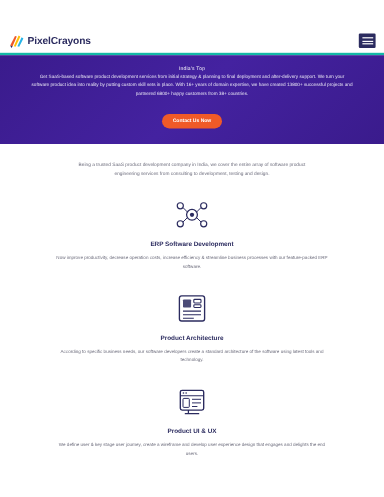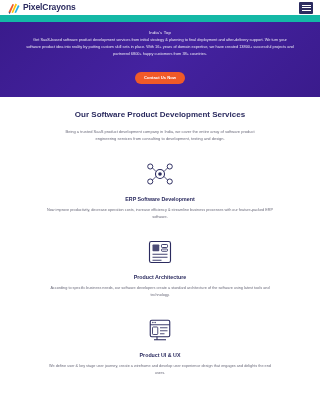--- a/index.html
+++ b/index.html
@@ -18,21 +18,22 @@
   }
 
   
   .header {
     height: 22px;
     background: #ffffff;
     display: flex;
     align-items: center;
     justify-content: space-between;
     padding: 0 7px;
-    border-bottom: 7px solid #14b8a6;
+    border-bottom: 2px solid #14b8a6;
+    margin-top: 24px;
   }
   .logo {
     display: flex;
     align-items: center;
     gap: 3px;
   }
   .logo-mark {
     width: 13px;
     height: 13px;
     position: relative;
@@ -175,21 +176,20 @@
     </div>
   </div>
 
   <div class="hero">
     <div class="hero-kicker">India's Top</div>
     <div class="hero-desc">Get SaaS-based software product development services from initial strategy &amp; planning to final deployment and after-delivery support. We turn your software product idea into reality by putting custom skill sets in place. With 16+ years of domain expertise, we have created 13800+ successful projects and partnered 6800+ happy customers from 38+ countries.</div>
     <button class="hero-btn">Contact Us Now</button>
   </div>
 
   <div class="services">
-    <div class="sec-title">Our Software Product Development Services</div>
     <div class="sec-desc">Being a trusted SaaS product development company in India, we cover the entire array of software product engineering services from consulting to development, testing and design.</div>
 
     <div class="card">
       <div class="card-icon">
         <svg viewBox="0 0 40 40" width="30" height="30">
           <circle cx="20" cy="20" r="6" fill="none" stroke="#2b2b5f" stroke-width="1.4"></circle>
           <circle cx="20" cy="20" r="2.4" fill="#2b2b5f"></circle>
           <circle cx="7" cy="10" r="3.4" fill="none" stroke="#2b2b5f" stroke-width="1.3"></circle>
           <circle cx="33" cy="10" r="3.4" fill="none" stroke="#2b2b5f" stroke-width="1.3"></circle>
           <circle cx="7" cy="30" r="3.4" fill="none" stroke="#2b2b5f" stroke-width="1.3"></circle>

